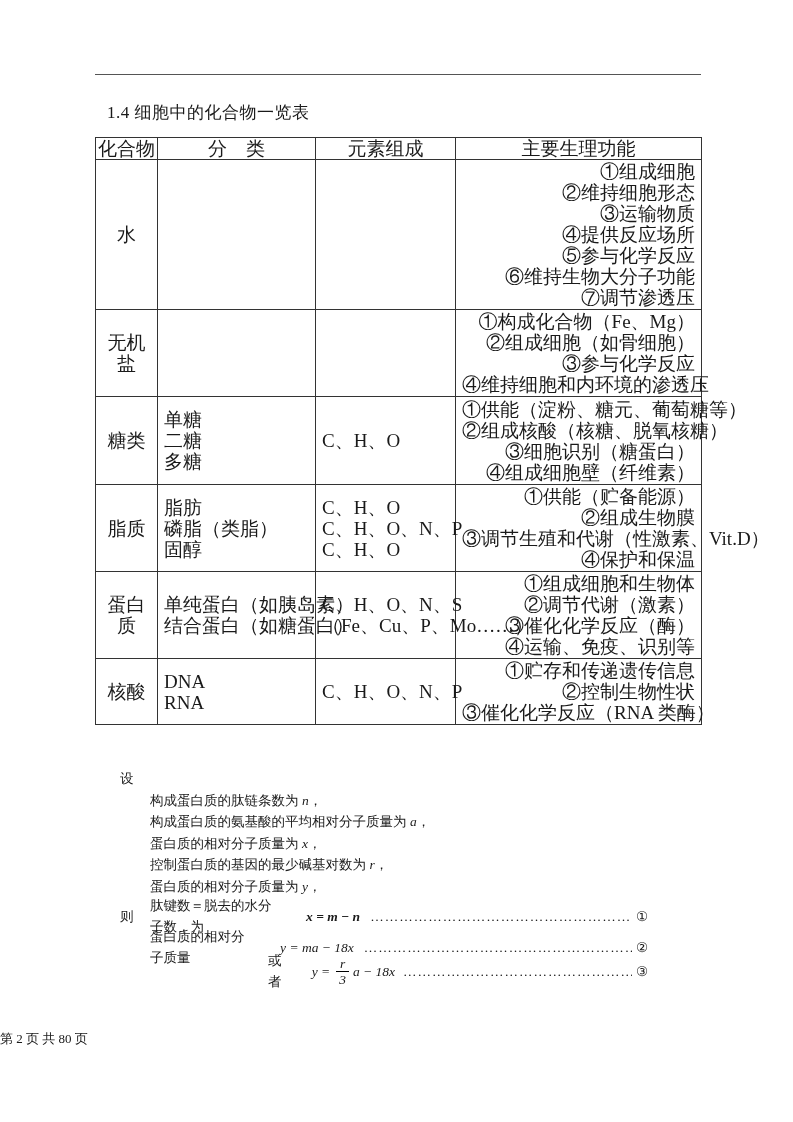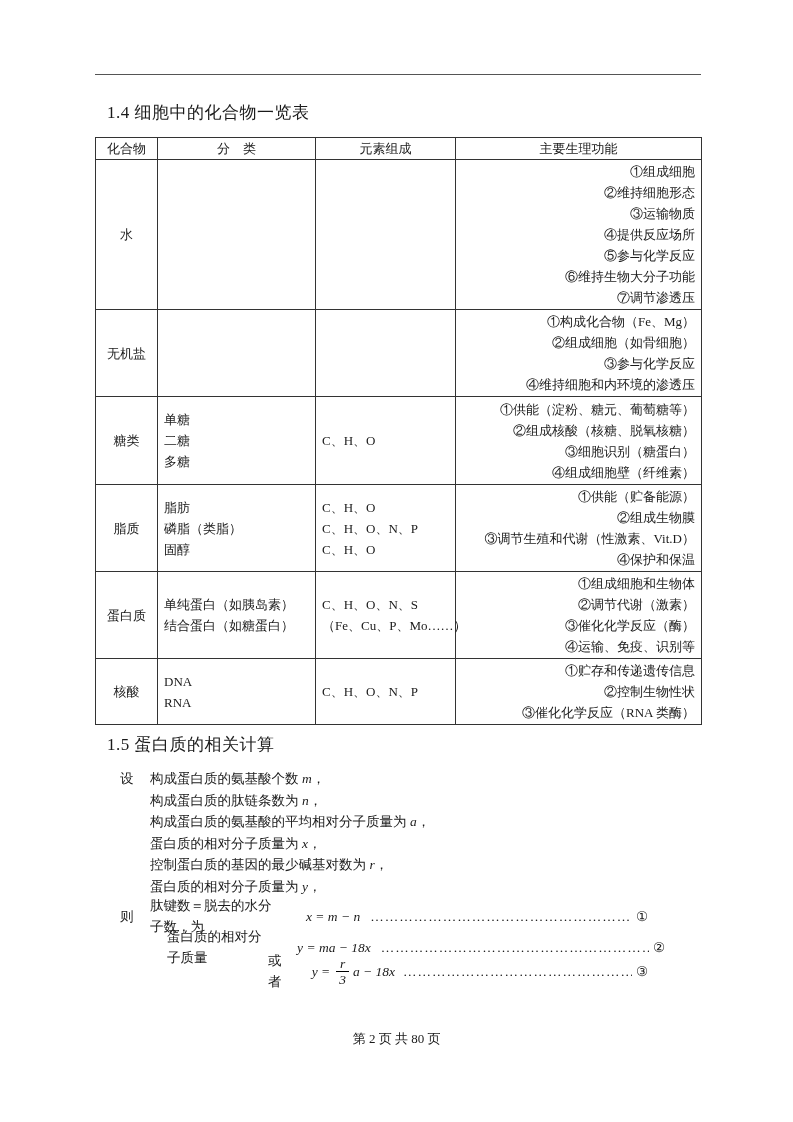--- a/index.html
+++ b/index.html
@@ -10,21 +10,21 @@
   }
   .page{position:relative;width:793px;height:1122px;background:#fff;overflow:hidden;}
   .toprule{position:absolute;left:95px;top:74px;width:606px;height:0;border-top:1px solid #555;}
   .h-sec{position:absolute;left:95px;font-size:17px;font-weight:normal;letter-spacing:.5px;margin-left:12px;}
   .h14{top:101px;}
   .h15{top:733px;}
 
   table.cmp{
     position:absolute;left:95px;top:137px;width:606px;
     border-collapse:collapse;table-layout:fixed;
-    font-size:13px;line-height:21px;
+    font-size:19px;line-height:21px;
   }
   table.cmp th,table.cmp td{
     border:1px solid #333;padding:1px 6px;font-weight:normal;vertical-align:middle;
   }
   table.cmp th{text-align:center;height:20px;padding:0 2px;}
   td.c-comp{text-align:center;}
   td.c-func{vertical-align:middle;text-align:right;}
   tr.rh-water{height:148px;}
   tr.rh-salt{height:85px;}
   tr.rh-sugar{height:88px;}
@@ -39,43 +39,43 @@
   }
   .srow{display:flex;}
   .slbl{width:30px;flex:0 0 30px;}
   .indent{margin-left:30px;}
 
   .eqline{
     position:absolute;display:flex;align-items:center;
     font-size:13.5px;line-height:21px;
   }
   .eq1{left:120px;top:895px;width:528px;}
-  .eq2{left:150px;top:926px;width:498px;margin-left:17px;}
+  .eq2{left:150px;top:926px;width:498px;}
   .eq3{left:150px;top:950px;width:498px;height:42px;}
   .math{font-style:italic;white-space:nowrap;}
-  .gap1{margin-left:24px;margin-right:10px;}
+  .gap1{margin-left:24px;margin-right:10px;font-weight:bold;}
   .gap2{margin-left:26px;margin-right:10px;}
   .orlabel{margin-left:118px;}
   .leader{
     flex:1 1 auto;overflow:hidden;white-space:nowrap;
     letter-spacing:1px;margin-right:4px;color:#1a1a1a;
   }
   .enum{flex:0 0 auto;}
   .frac{
     display:inline-flex;flex-direction:column;align-items:center;
     font-style:italic;line-height:15px;margin:0 3px;vertical-align:middle;
   }
   .frac .fnum{border-bottom:1px solid #000;padding:0 4px;}
   .frac .fden{padding:0 4px;}
   .mlhs{margin-right:2px;}
   .mrhs{margin-right:8px;}
 
   .footer{
     position:absolute;left:0;top:1030px;width:793px;
-    text-align:center;font-size:13px;
+    text-align:left;font-size:13px;
   }
 </style>
 </head>
 <body>
 
 <div class="page">
 
   <div class="toprule"></div>
 
   <div class="h-sec h14">1.4 细胞中的化合物一览表</div>
@@ -189,26 +189,24 @@
       </td>
       <td class="c-func">
         <div class="ln">①贮存和传递遗传信息</div>
         <div class="ln">②控制生物性状</div>
         <div class="ln">③催化化学反应（RNA 类酶）</div>
       </td>
     </tr>
   </tbody>
     </table>
 
-  <div class="h-sec h15">1.5 蛋白质的相关计算</div>
 
   <div class="setup">
     <div class="srow">
       <span class="slbl">设</span>
-      <span><span>构成蛋白质的氨基酸个数 </span><i class="math">m</i><span>，</span></span>
     </div>
     <div class="srow indent">
       <span><span>构成蛋白质的肽链条数为 </span><i class="math">n</i><span>，</span></span>
     </div>
     <div class="srow indent">
       <span><span>构成蛋白质的氨基酸的平均相对分子质量为 </span><i class="math">a</i><span>，</span></span>
     </div>
     <div class="srow indent">
       <span><span>蛋白质的相对分子质量为 </span><i class="math">x</i><span>，</span></span>
     </div>

